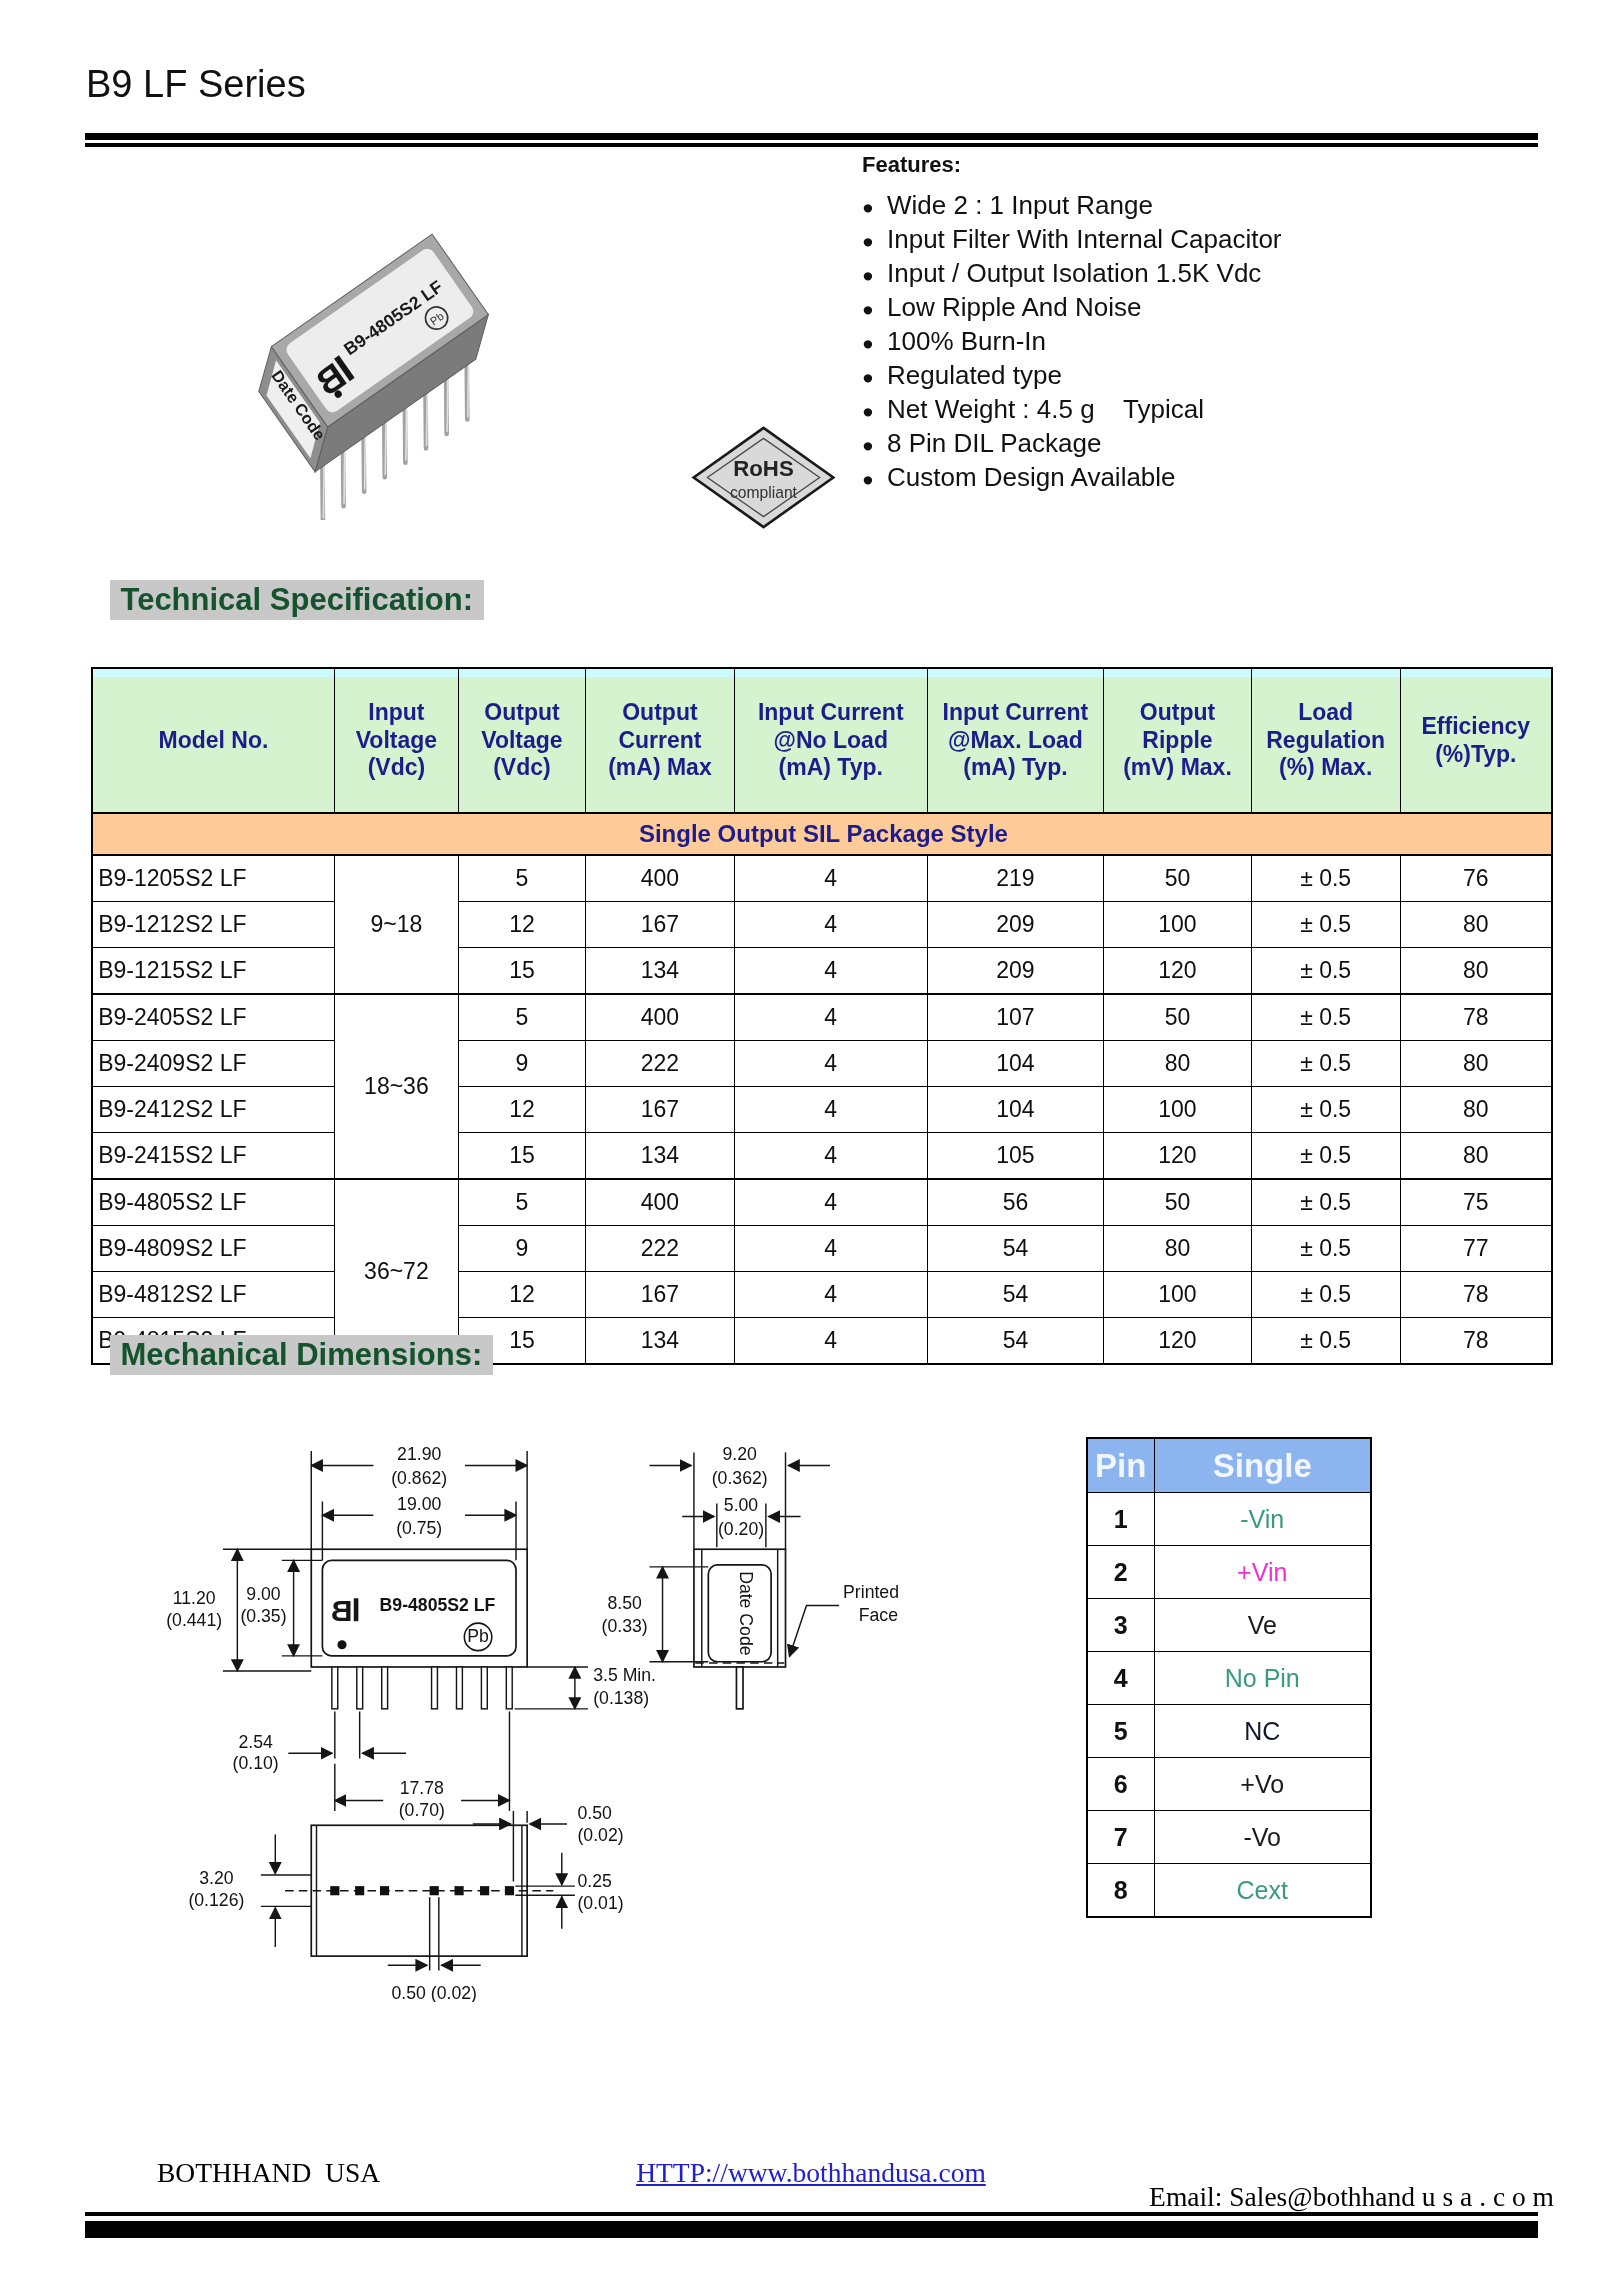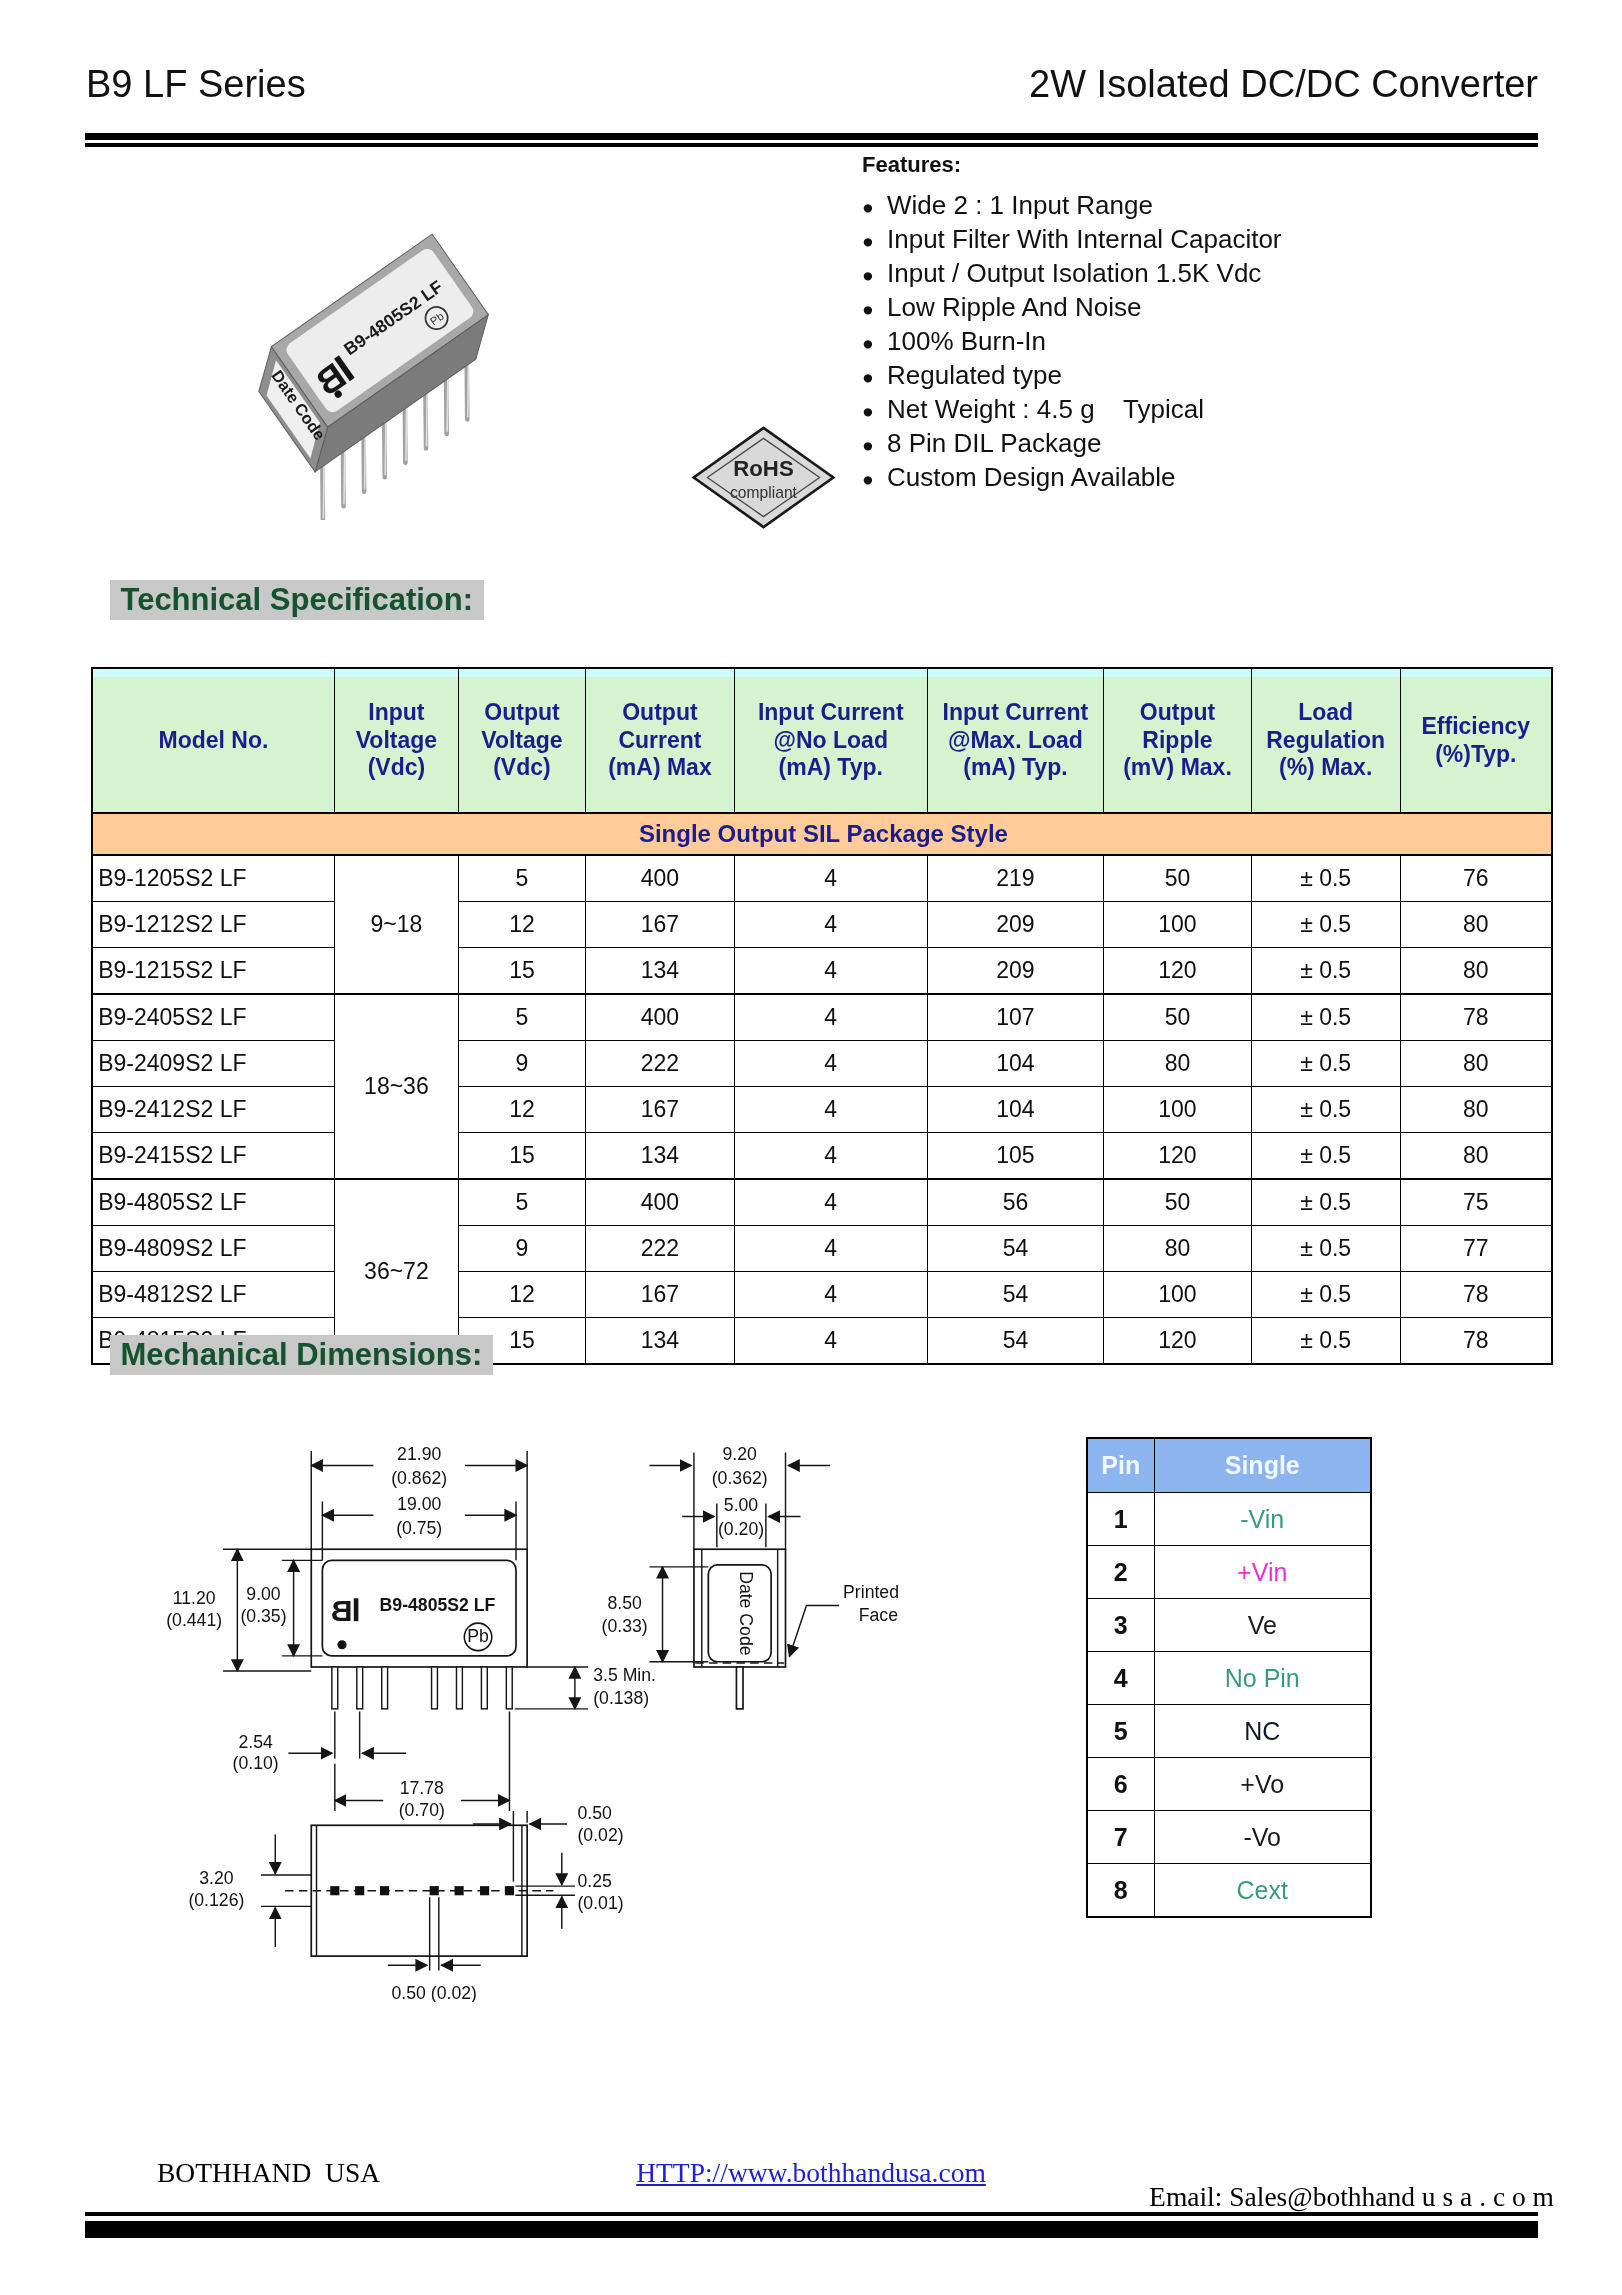--- a/index.html
+++ b/index.html
@@ -37,21 +37,21 @@
   .spec td{height:43px;font-size:23px;text-align:center;vertical-align:middle;color:#0f0f0f;}
   .spec td.model{text-align:left;padding-left:5.2px;margin-top:16px;}
   .spec tr.gstart td{border-top:2.6px solid #000;}
   .spec tr.sub td{background:#ffcc99;color:#1c1c8c;font-weight:bold;text-align:center;
                   padding-left:3.9px;font-size:24px;height:38px;
                   border-top:2px solid #000;border-bottom:2px solid #000;}
 
   
   table.pin{position:absolute;left:1086px;top:1437px;width:286px;
             border-collapse:collapse;table-layout:fixed;border:2.6px solid #000;}
-  .pin th{background:#8cb4ee;color:#f2f7ff;font-size:25px;font-weight:bold;
+  .pin th{background:#8cb4ee;color:#f2f7ff;font-size:33px;font-weight:bold;
           height:51px;border:1.3px solid #000;}
   .pin td{font-size:25px;height:50px;text-align:center;border:1.3px solid #000;
           vertical-align:middle;}
   .pin td.num{font-weight:bold;color:#111;}
 
   
   .photo-svg{position:absolute;left:196px;top:193px;}
   .rohs-svg{position:absolute;left:688px;top:424px;}
   .mech-svg{position:absolute;left:151px;top:1400px;}
   svg text{font-family:"Liberation Sans",sans-serif;}
@@ -70,21 +70,20 @@
   .foot-rule{position:absolute;left:85px;top:2212px;width:1453px;}
   .foot-rule .b1{height:3.9px;background:#000;}
   .foot-rule .b2{height:17px;background:#000;margin-top:5.2px;}
 </style>
 </head>
 <body>
 
 <div class="page">
 
   <div class="hdr-left">B9 LF Series</div>
-  <div class="hdr-right">2W Isolated DC/DC Converter</div>
   <div class="hdr-rule">
     <div class="b1"></div>
     <div class="b2"></div>
   </div>
 
   <div class="features">
     <div class="features-title">Features:</div>
     <div class="feature">
         <span class="bullet">●</span>
         <span class="txt">Wide 2 : 1 Input Range</span>

